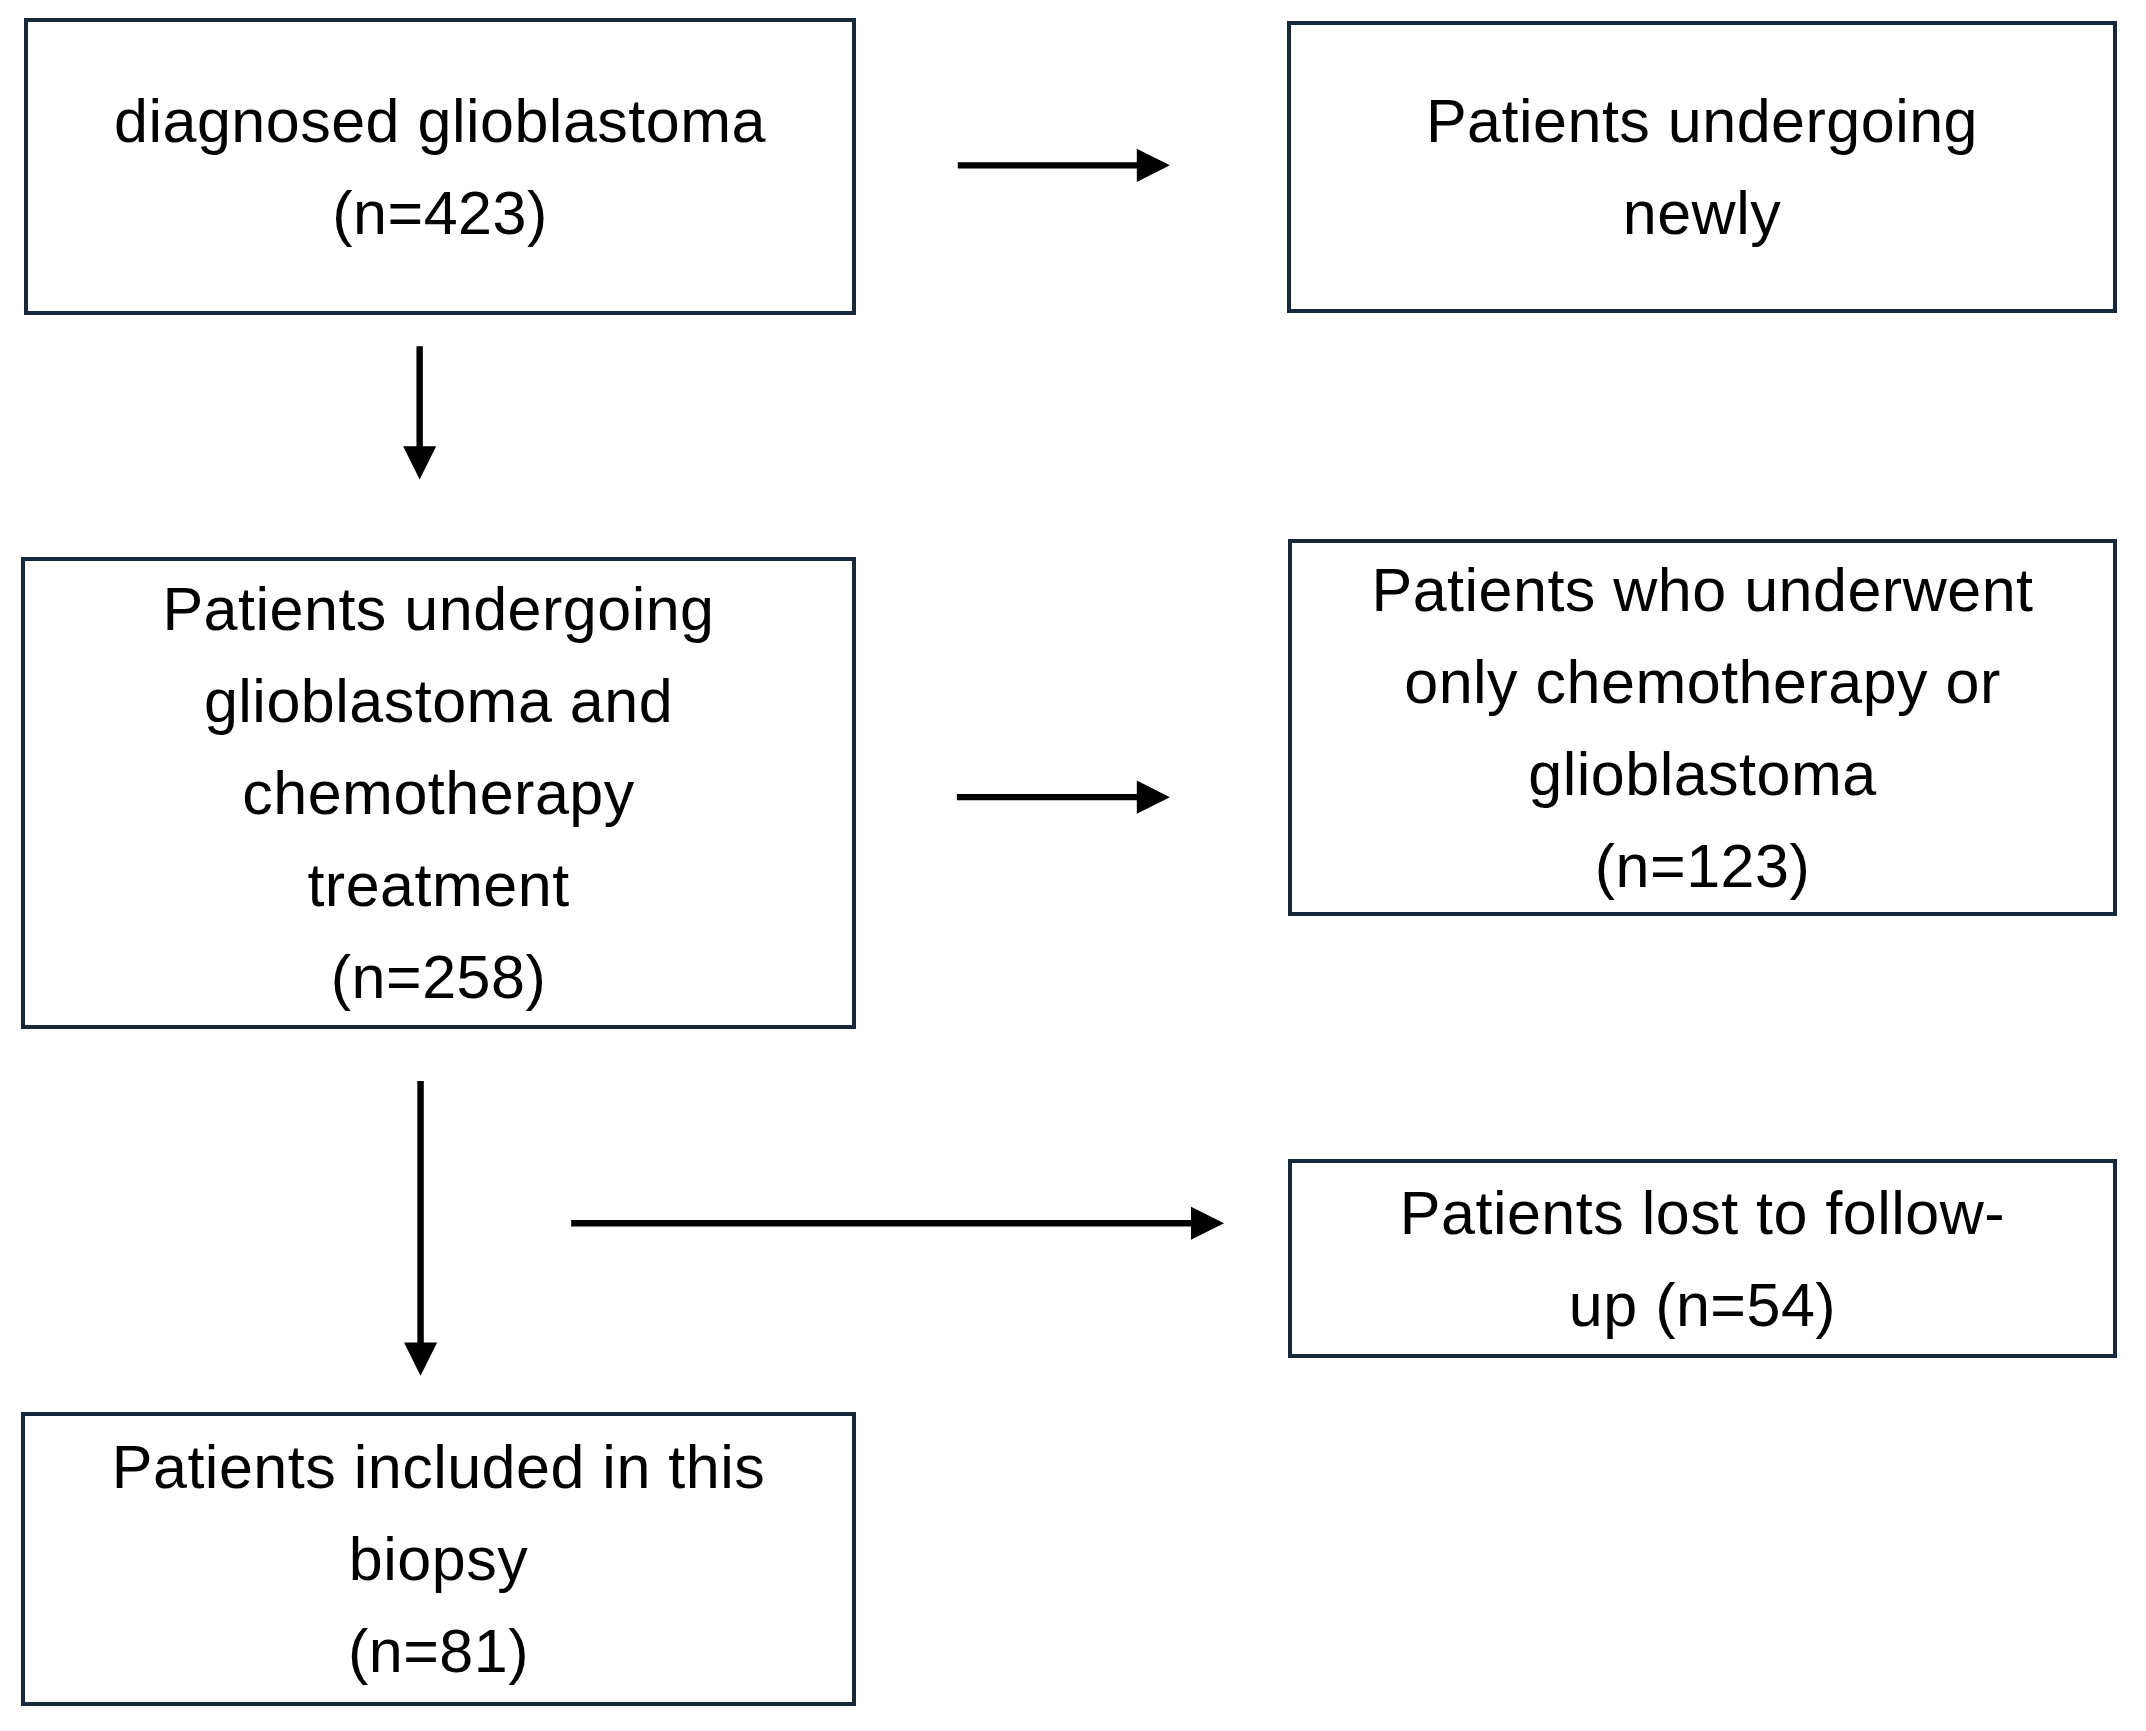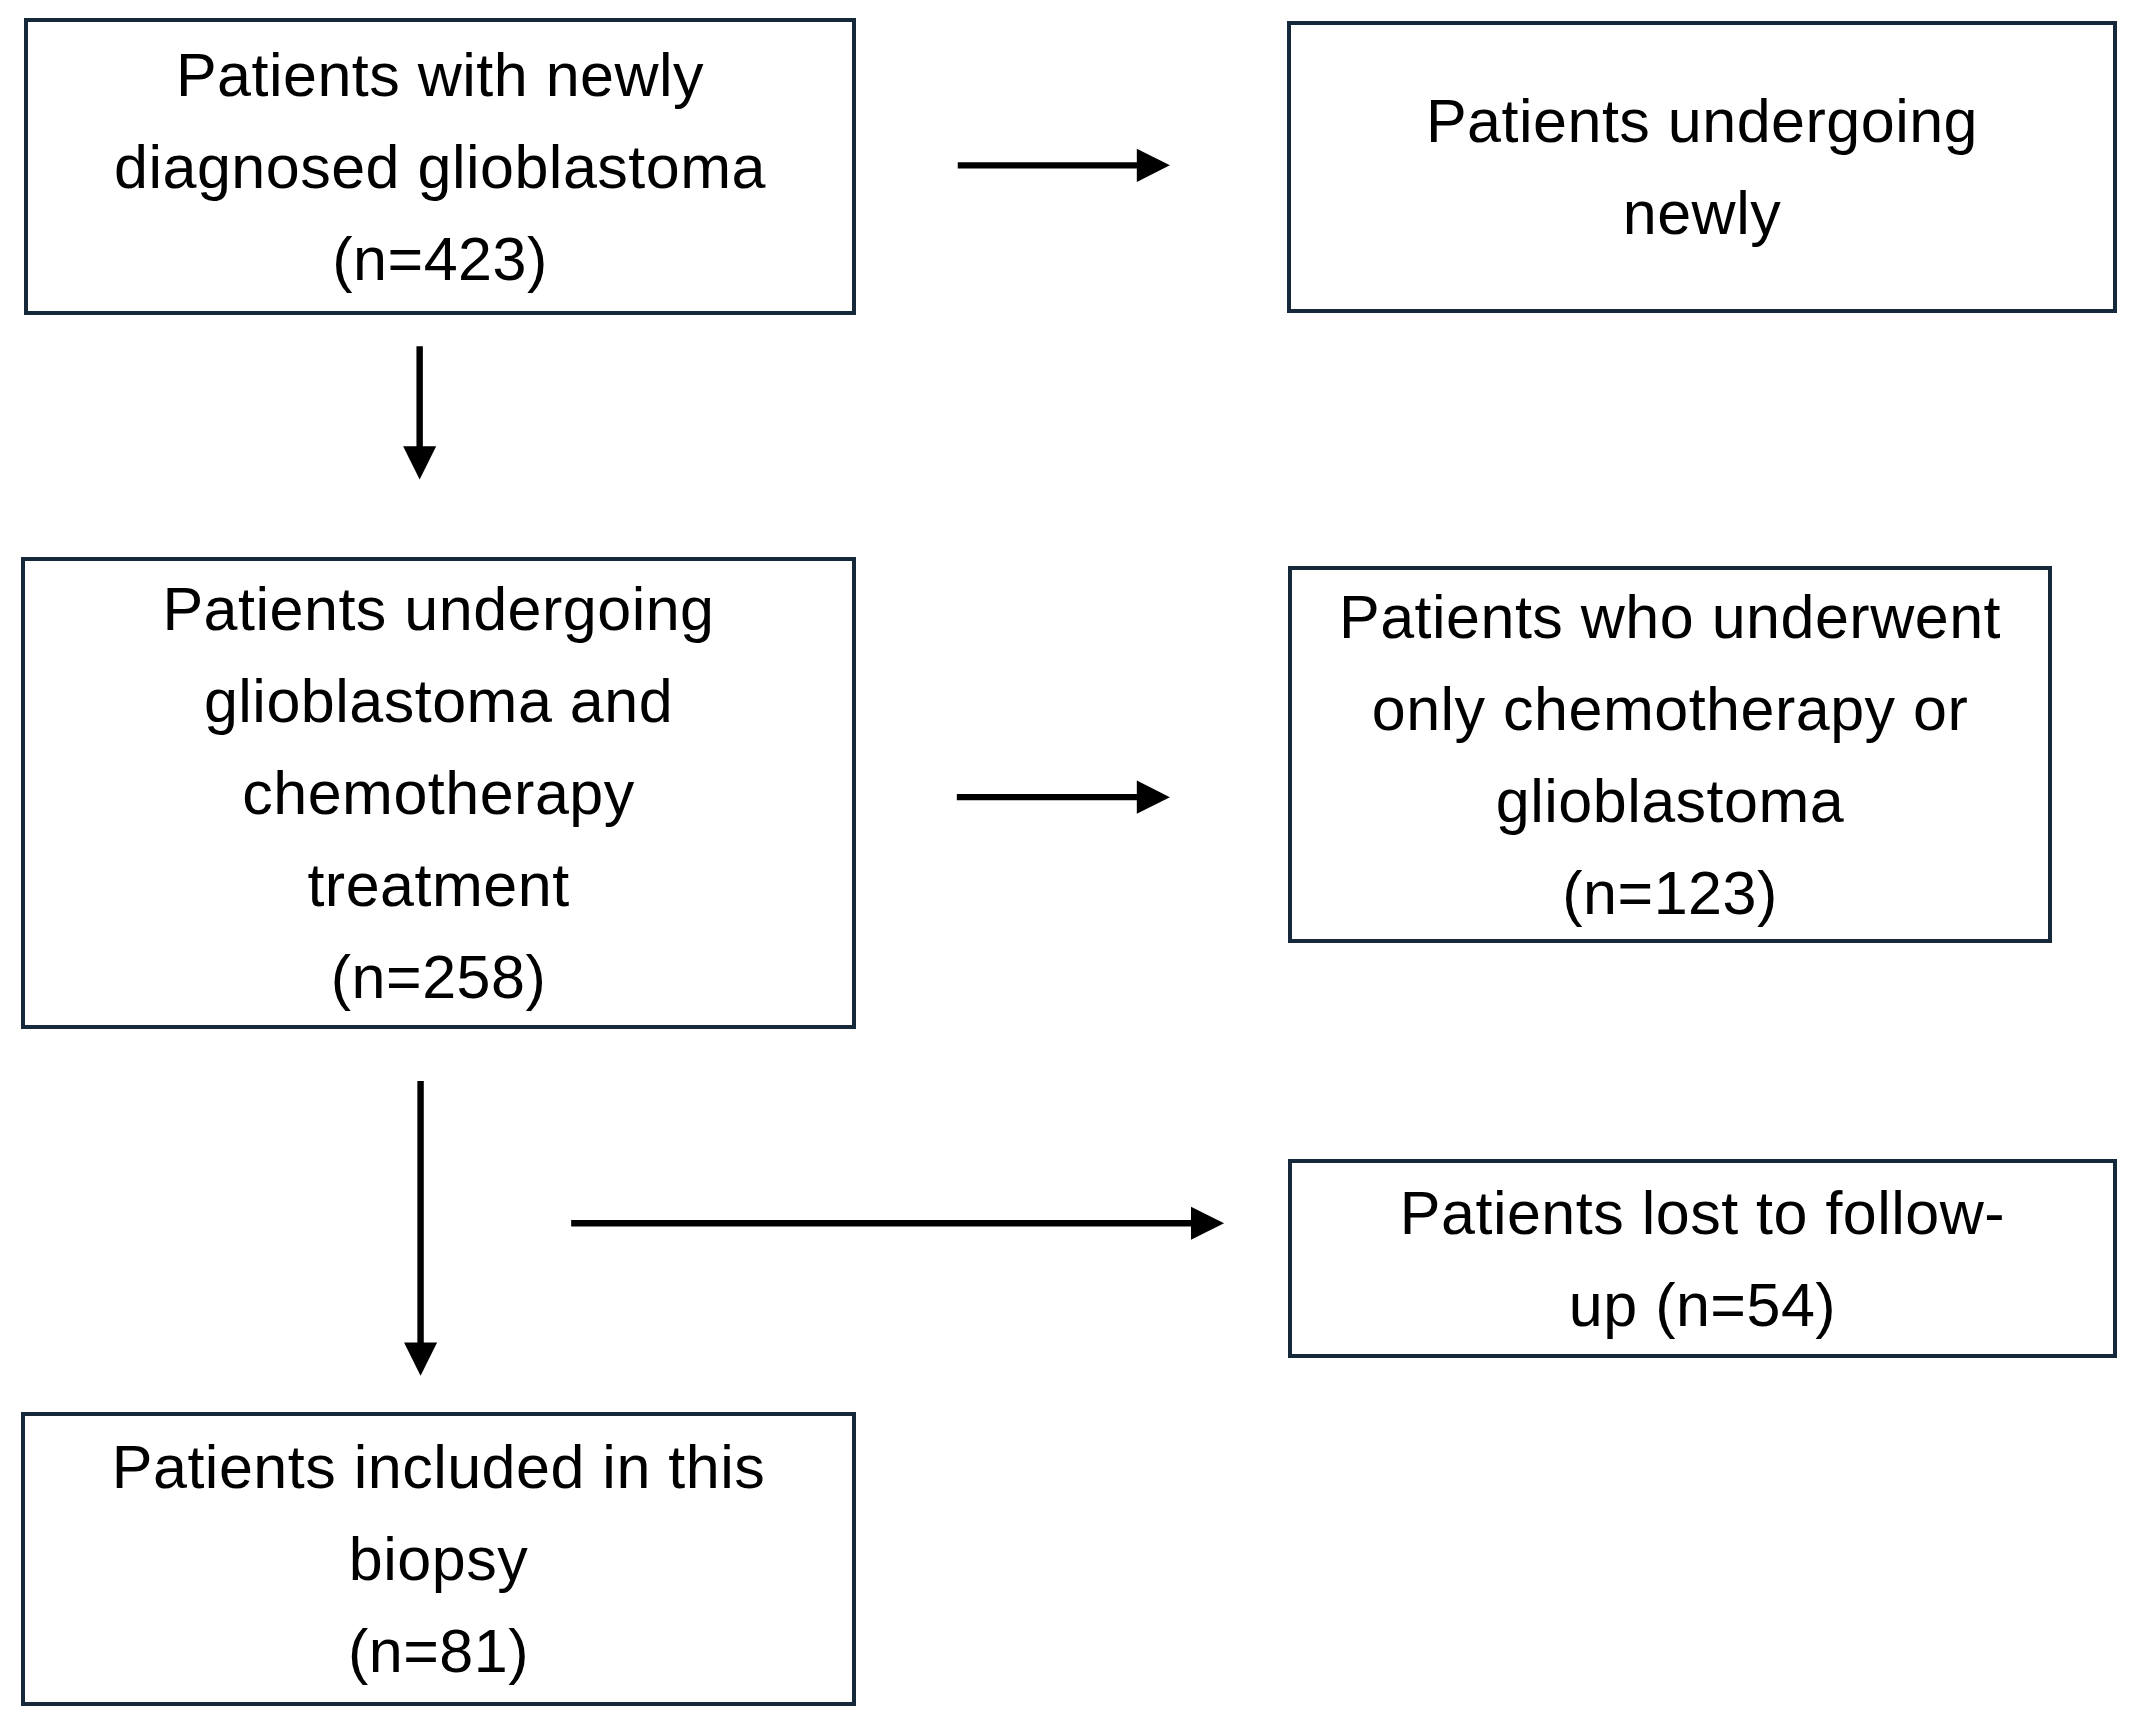--- a/index.html
+++ b/index.html
@@ -25,21 +25,21 @@
     align-items:center;
     text-align:center;
     font-size:61px;
     line-height:92px;
     letter-spacing:0.5px;
   }
   .box .tl{white-space:nowrap;}
   .b0{left:24px;  top:18.4px;   width:832px; height:297px;}
   .b1{left:1287px;top:21px;   width:830px; height:292px;}
   .b2{left:21px;  top:557px;  width:835px; height:472px;}
-  .b3{left:1288px;top:566px;  width:764px; height:377px;}
+  .b3{left:1288px;top:539px;  width:829px; height:377px;}
   .b4{left:1288px;top:1123px; width:829px; height:199px;margin-top:36px;}
   .b5{left:21px;  top:1412px; width:835px; height:294px;}
 </style>
 </head>
 <body>
 
 <div class="stage">
 
   <svg class="arrows" viewBox="0 0 2337 1886" xmlns="http://www.w3.org/2000/svg">
     <g>
@@ -58,21 +58,20 @@
       <line x1="458" y1="1177" x2="458" y2="1466" stroke="#000000" stroke-width="7"></line>
       <polygon points="458,1498 440,1462 476,1462" fill="#000000"></polygon>
     </g>
     <g>
       <line x1="622" y1="1332" x2="1301" y2="1332" stroke="#000000" stroke-width="7"></line>
       <polygon points="1333,1332 1297,1314 1297,1350" fill="#000000"></polygon>
     </g>
   </svg>
 
   <div class="box b0">
-      <div class="tl">Patients with newly</div>
       <div class="tl">diagnosed glioblastoma</div>
       <div class="tl">(n=423)</div>
     </div>
   <div class="box b1">
       <div class="tl">Patients undergoing</div>
       <div class="tl">newly</div>
     </div>
   <div class="box b2">
       <div class="tl">Patients undergoing</div>
       <div class="tl">glioblastoma and</div>

